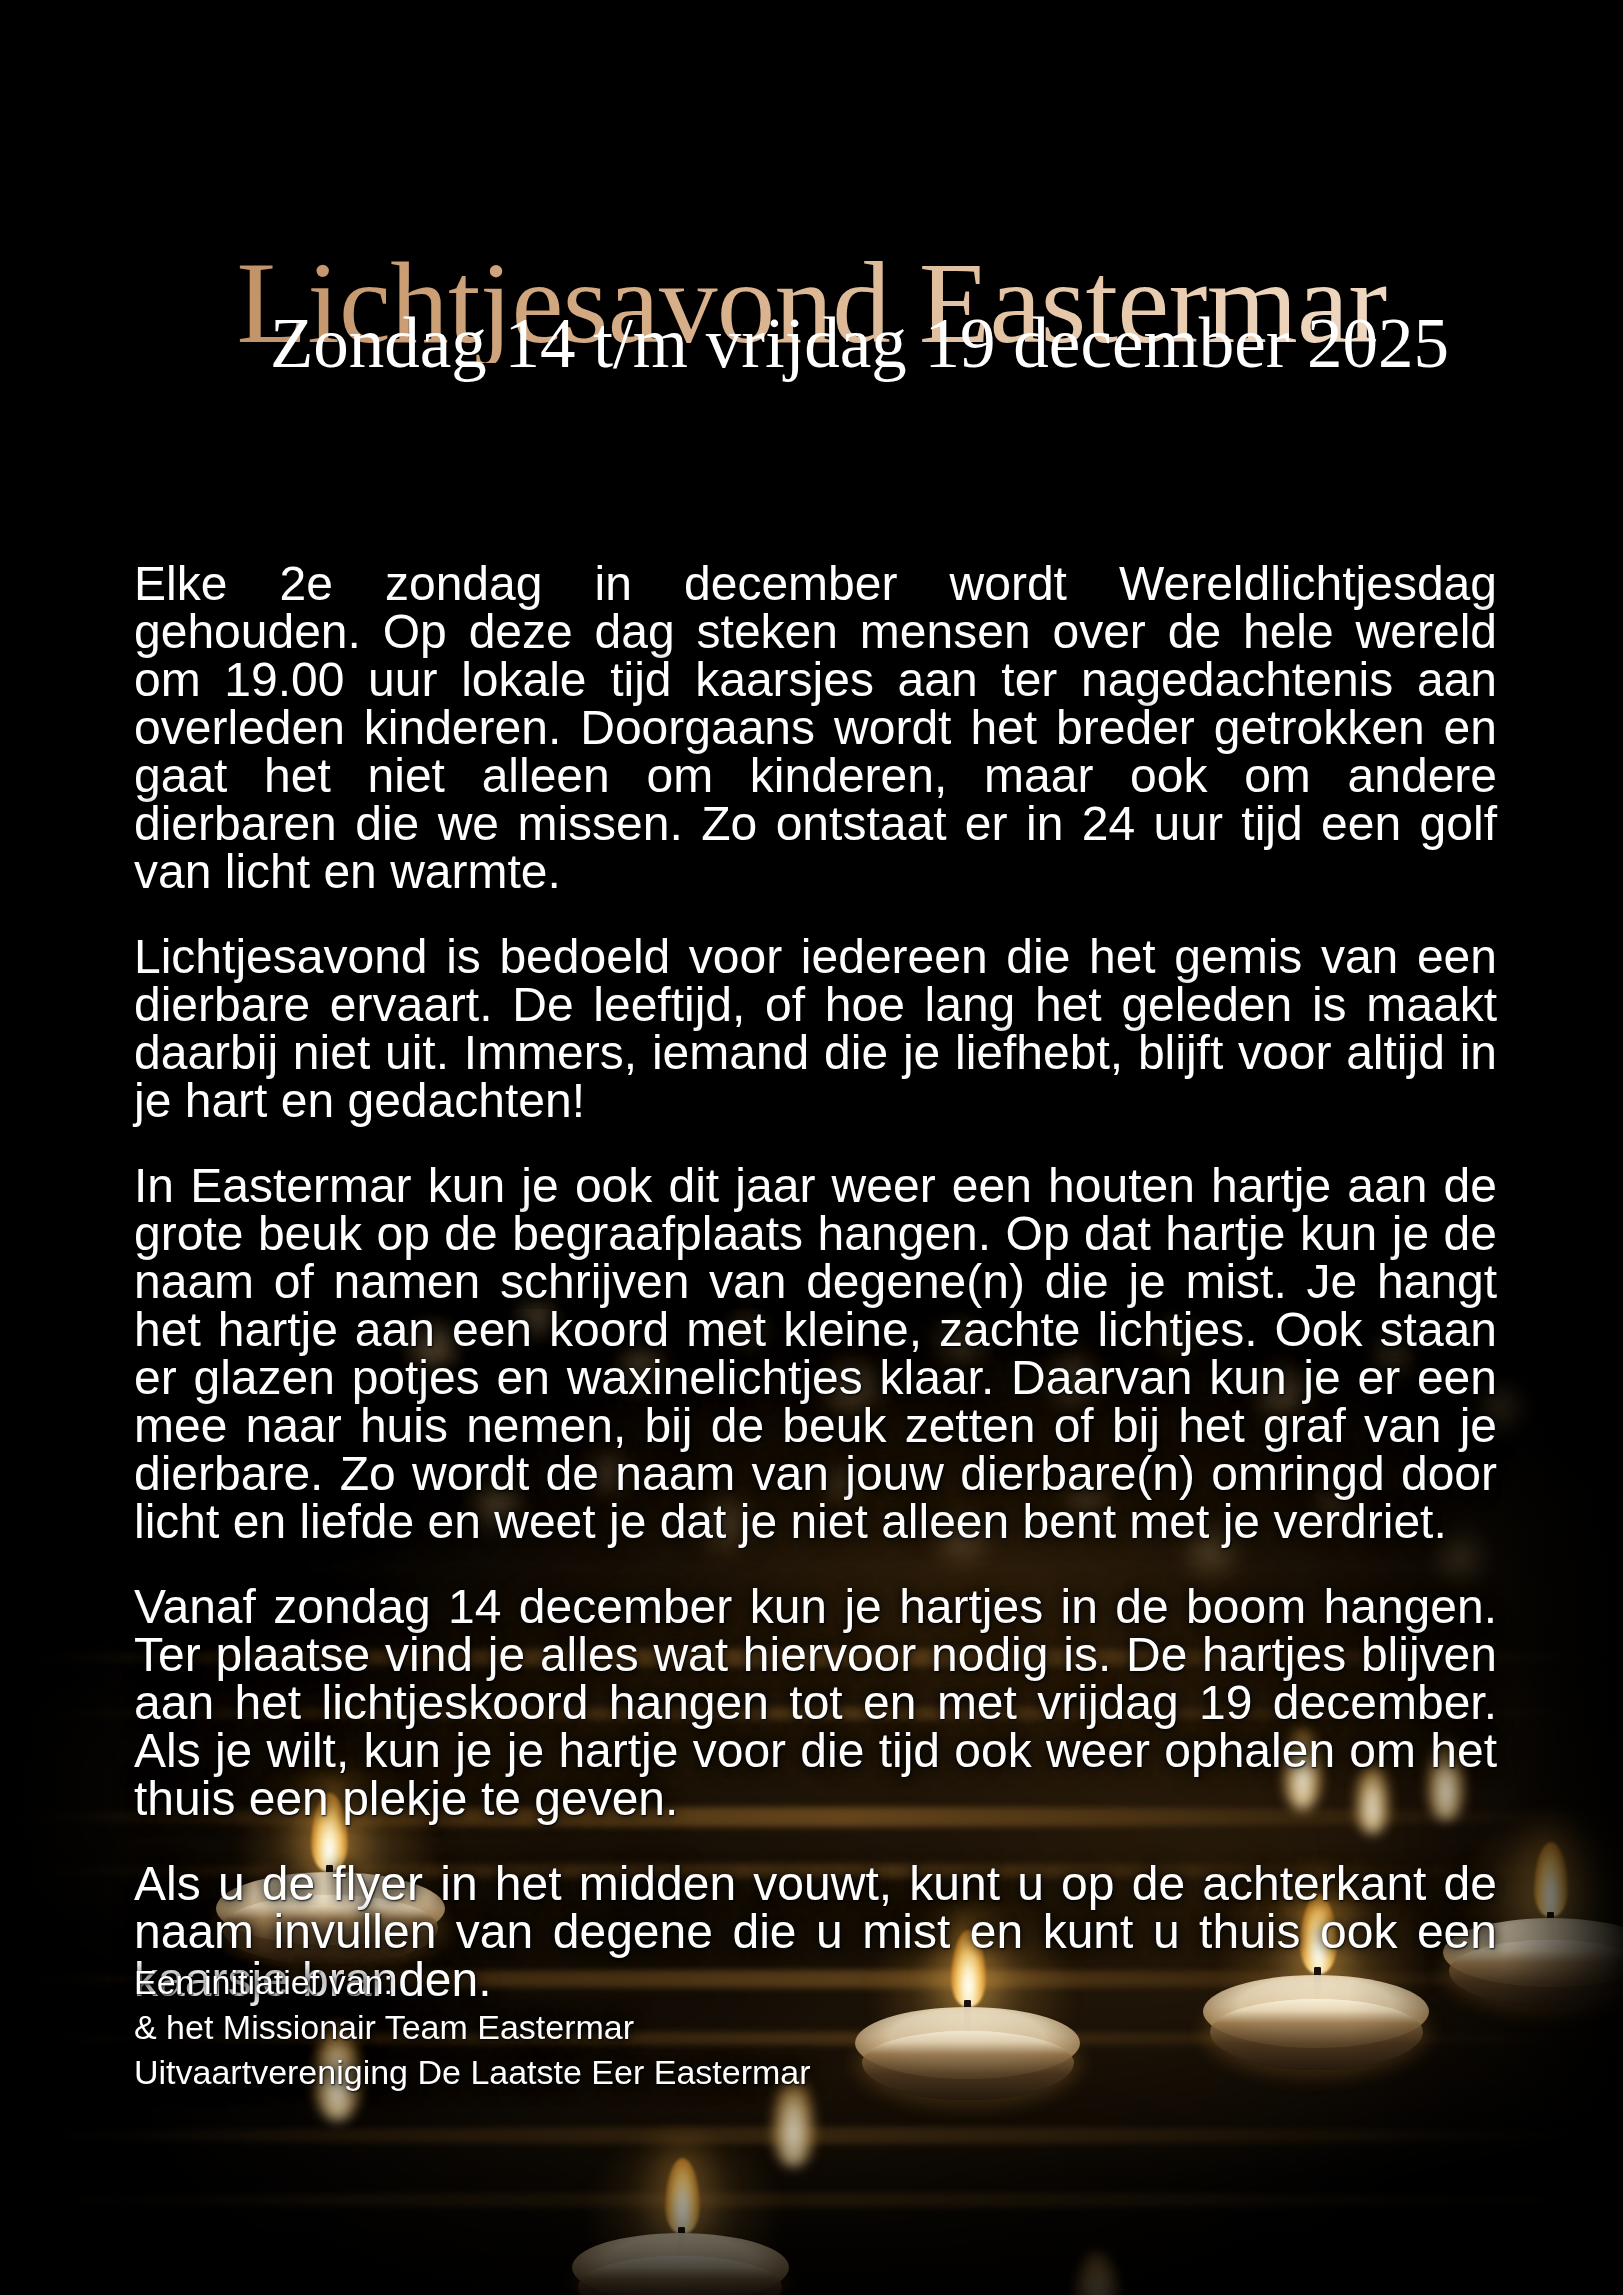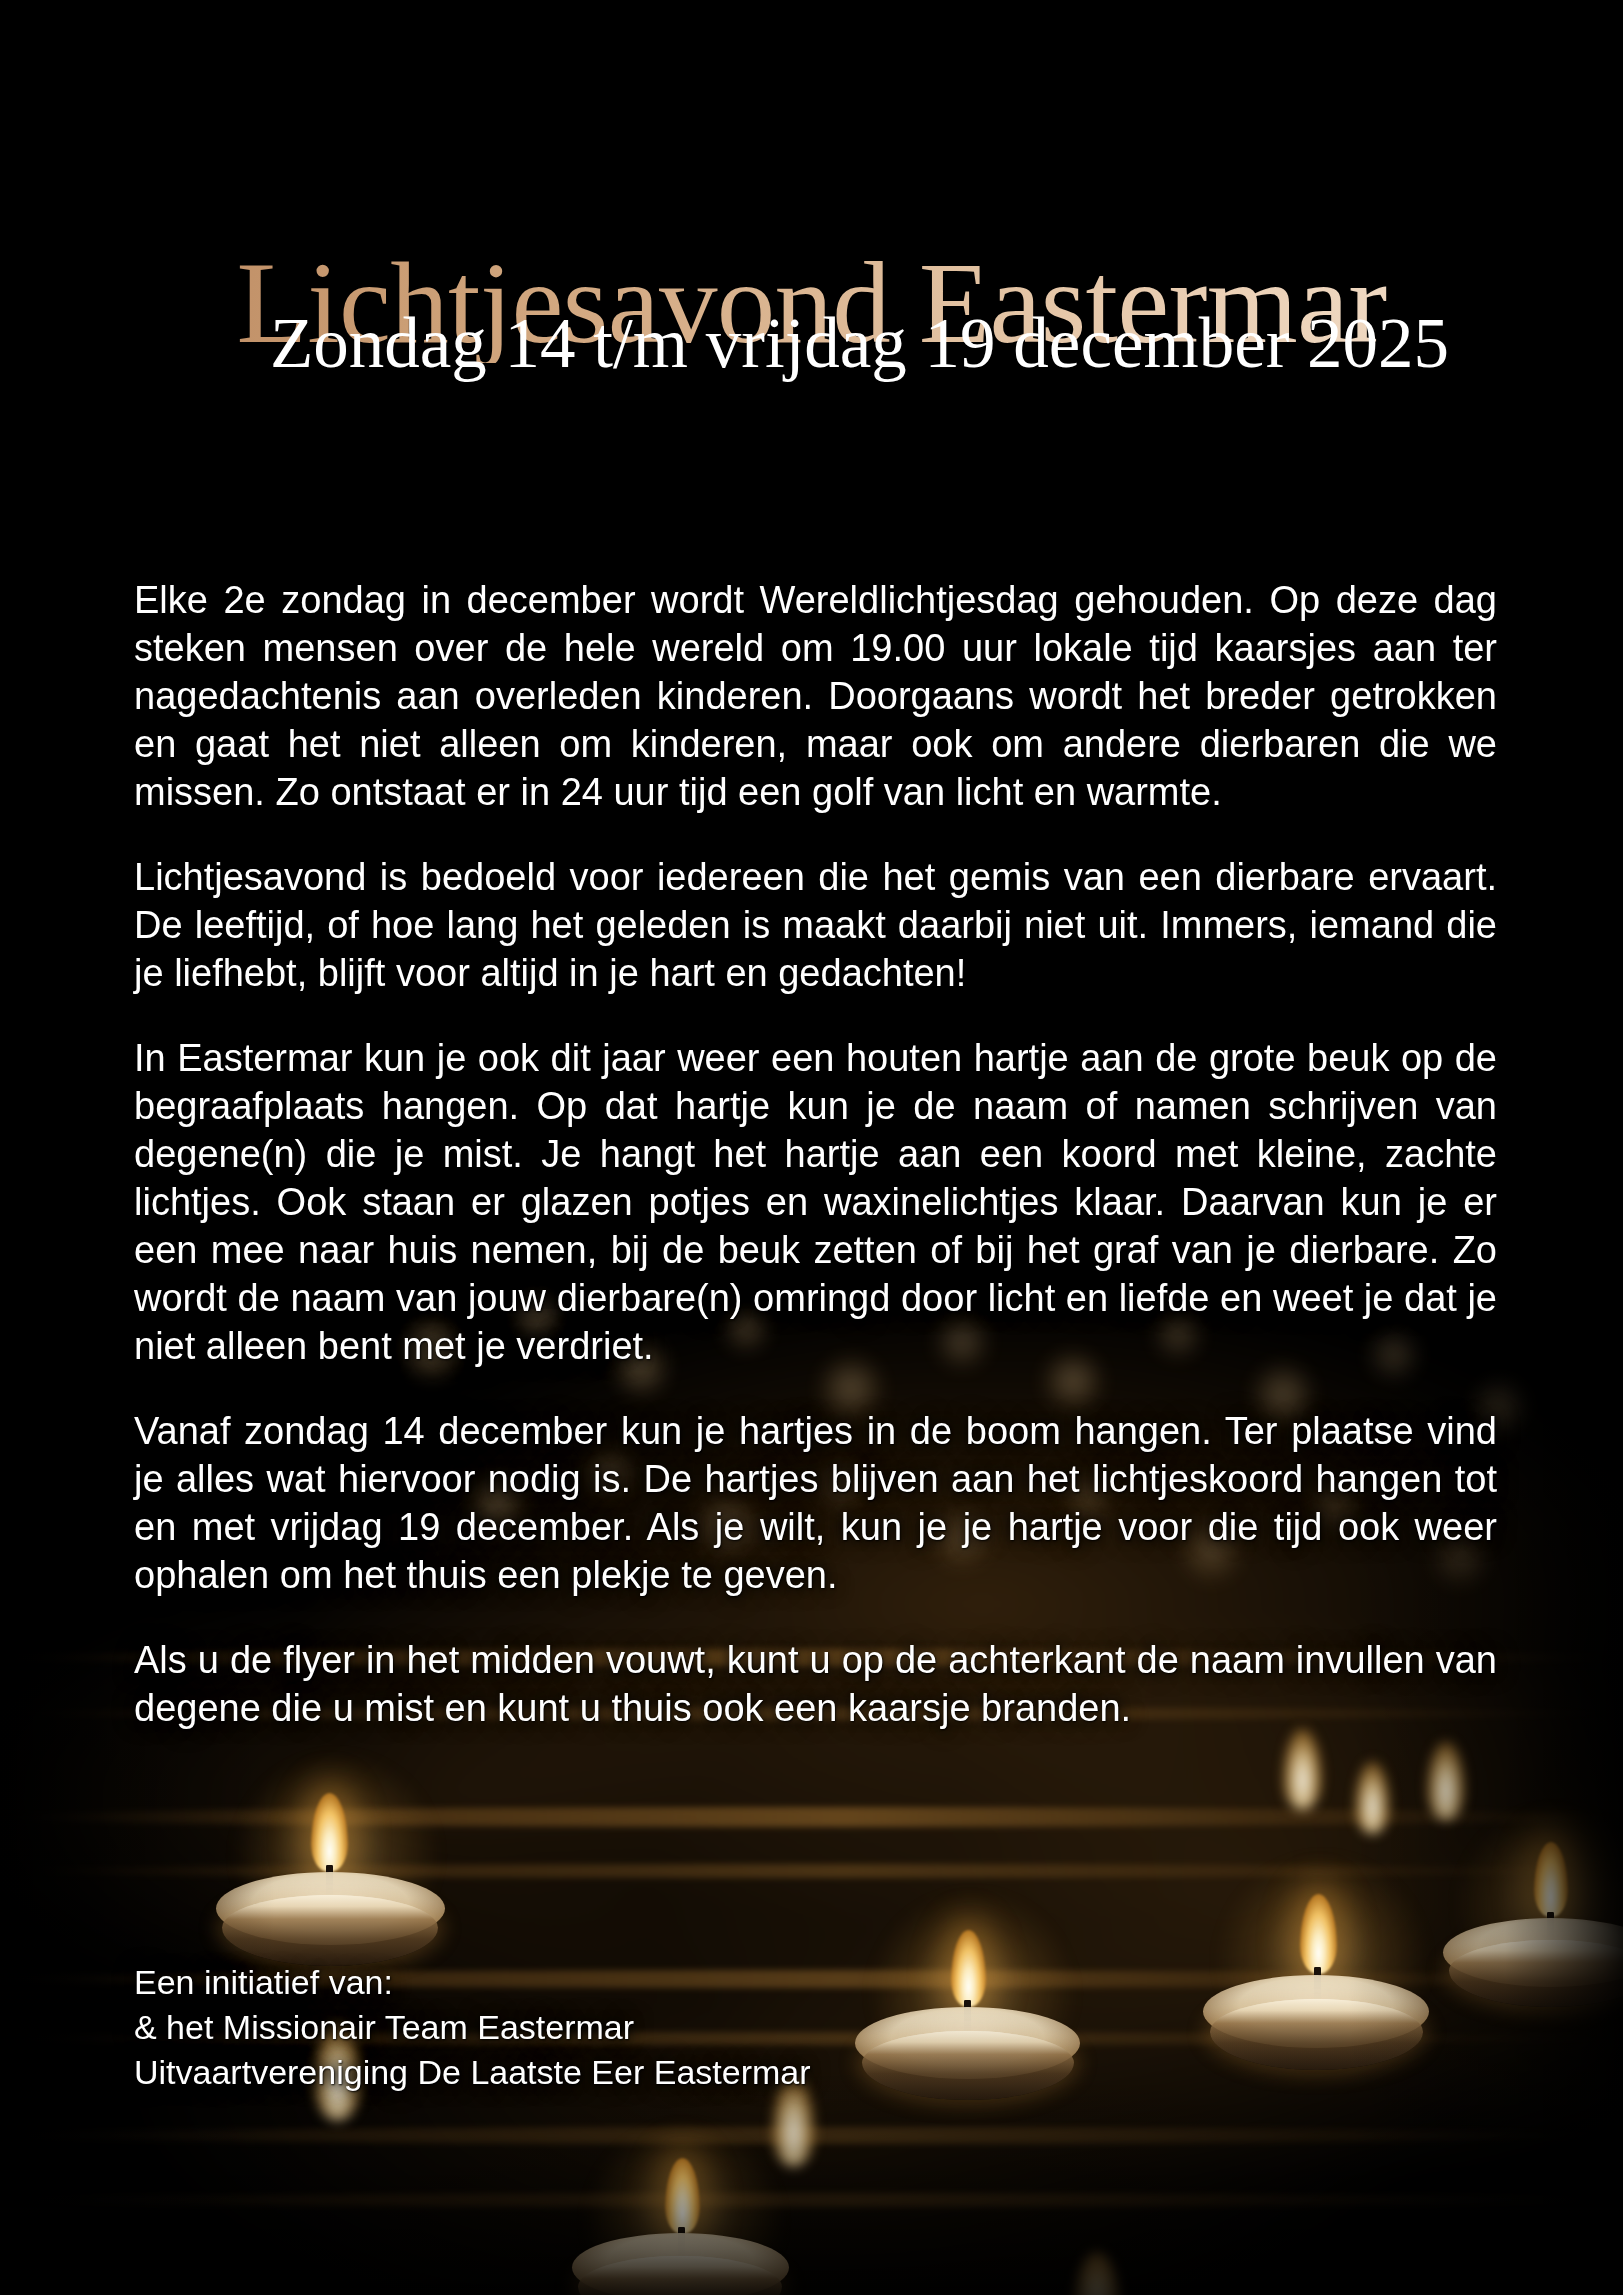--- a/index.html
+++ b/index.html
@@ -225,25 +225,25 @@
   #body-block {
     position: absolute;
     left: 134px;
     top: 560px;
     width: 1363px;
   }
   .para {
     color: #ffffff;
     font-family: "Liberation Sans", sans-serif;
     font-weight: 400;
-    font-size: 38px;
+    font-size: 48px;
     line-height: 48px;
     text-align: justify;
     text-justify: inter-word;
-    margin: 16px 0 37px 0;
+    margin: 0 0 37px 0;
     text-shadow:
       0 0 10.5px rgba(0,0,0,0.92),
       0 0 22px rgba(0,0,0,0.78),
       0.7px 0.7px 2px rgba(0,0,0,0.9);
   }
   .para:last-child { margin-bottom: 0; }
   .para.last-line-left { text-align-last: left; }
 
   
   #footer {

